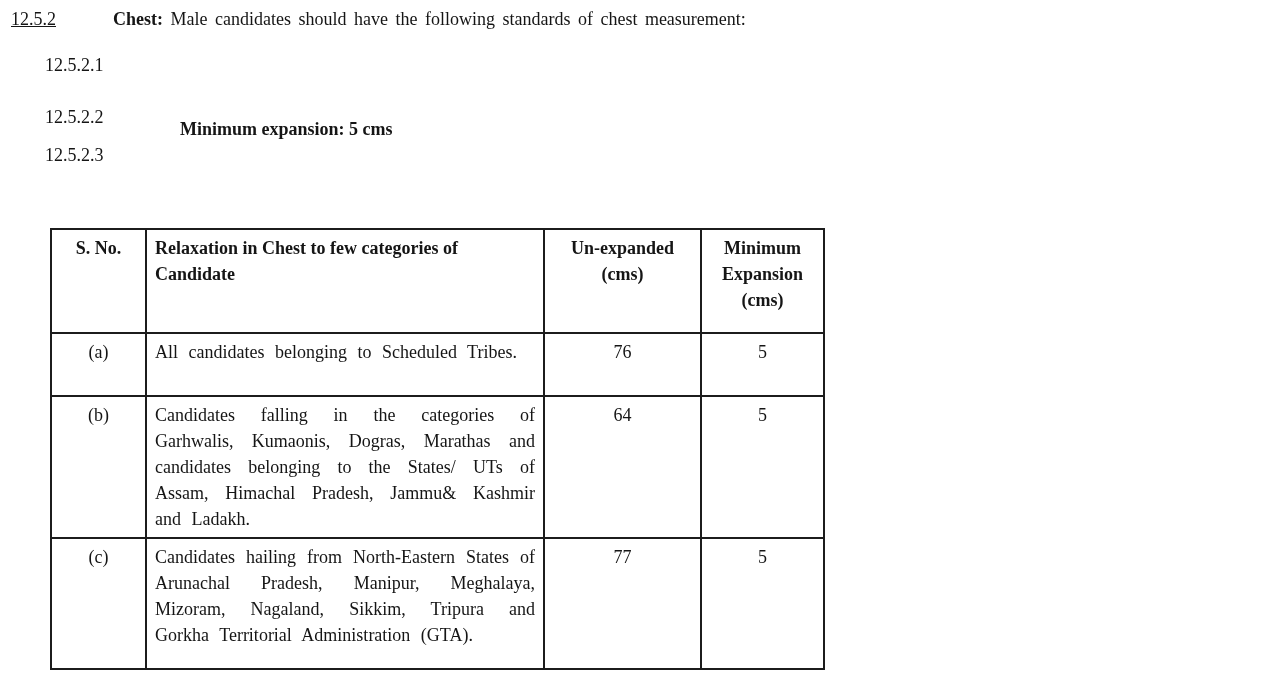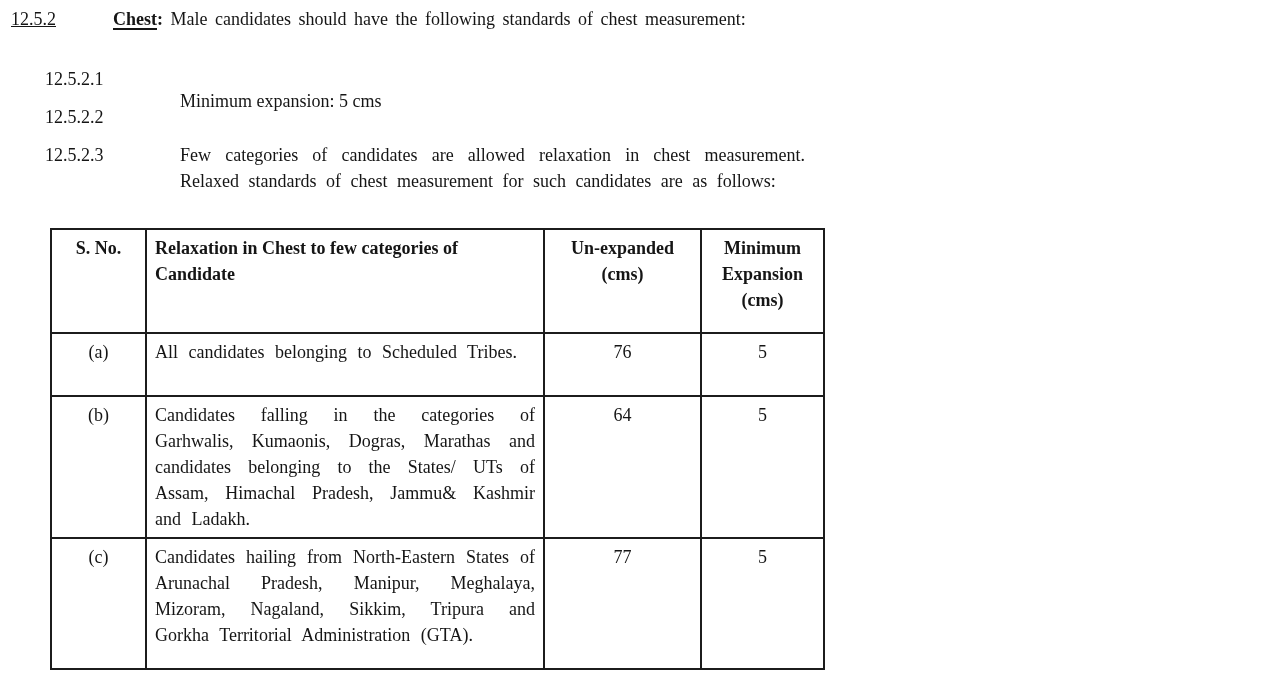--- a/index.html
+++ b/index.html
@@ -12,21 +12,21 @@
   }
   .page {
     position: relative;
     width: 1280px; height: 680px;
     background: #ffffff;
     font-size: 18px;
     line-height: 26px;
   }
   .abs { position: absolute; }
   .bold { font-weight: bold; }
-  .underline { text-decoration: underline; text-decoration-thickness: 2px; text-underline-offset: 3px; }
+  .underline { text-decoration-thickness: 2px; text-underline-offset: 3px; }
   .justify { text-align: justify; }
   .para1 { word-spacing: 3px; }
   .para3 { word-spacing: 5px; }
 
   
   table.std {
     border-collapse: collapse;
     table-layout: fixed;
     width: 773px;
     font-size: 18px;
@@ -54,27 +54,26 @@
 
 <div class="page">
 
   <div class="abs" style="left:11px; top:6px; width:90px;text-decoration:underline;">12.5.2</div>
 
   <div class="abs justify para1" style="left:113px; top:6px; width:692px;">
     <span class="bold"><span class="underline">Chest</span><span>:</span></span>
     <span>Male candidates should have the following standards of chest measurement:</span>
   </div>
 
-  <div class="abs" style="left:45px; top:66px; width:120px;">12.5.2.1</div>
+  <div class="abs" style="left:45px; top:52px; width:120px;">12.5.2.1</div>
 
   <div class="abs" style="left:45px; top:104px; width:120px;">12.5.2.2</div>
-  <div class="abs" style="left:180px; top:88px; width:625px;">Minimum expansion: 5 cms</div>
+  <div class="abs" style="left:180px; top:116px; width:625px;font-weight:bold;">Minimum expansion: 5 cms</div>
 
   <div class="abs" style="left:45px; top:142px; width:120px;">12.5.2.3</div>
-  <div class="abs justify para3" style="left:180px; top:142px; width:625px;">Few categories of candidates are allowed relaxation in chest measurement. Relaxed standards of chest measurement for such candidates are as follows:</div>
 
   <div class="abs" style="left:50px; top:228px;">
     <table class="std">
       <colgroup>
         <col style="width:95px">
         <col style="width:398px">
         <col style="width:157px">
         <col style="width:123px">
       </colgroup>
       <thead>

